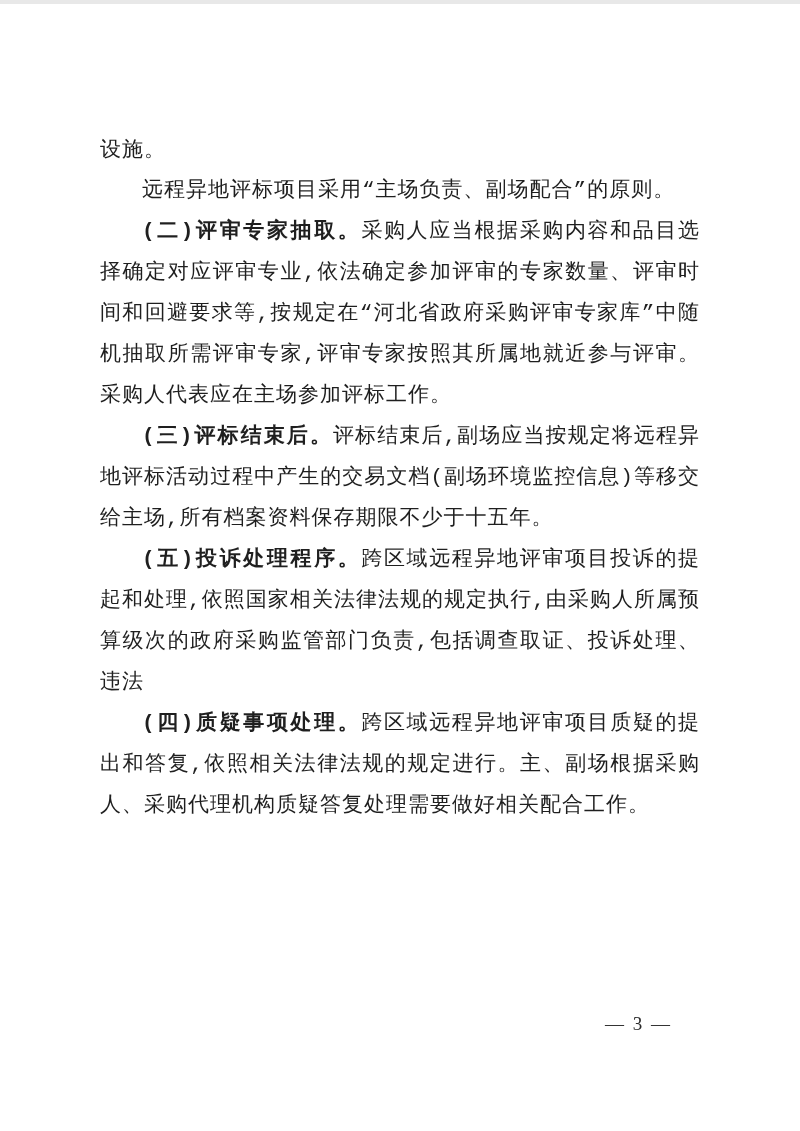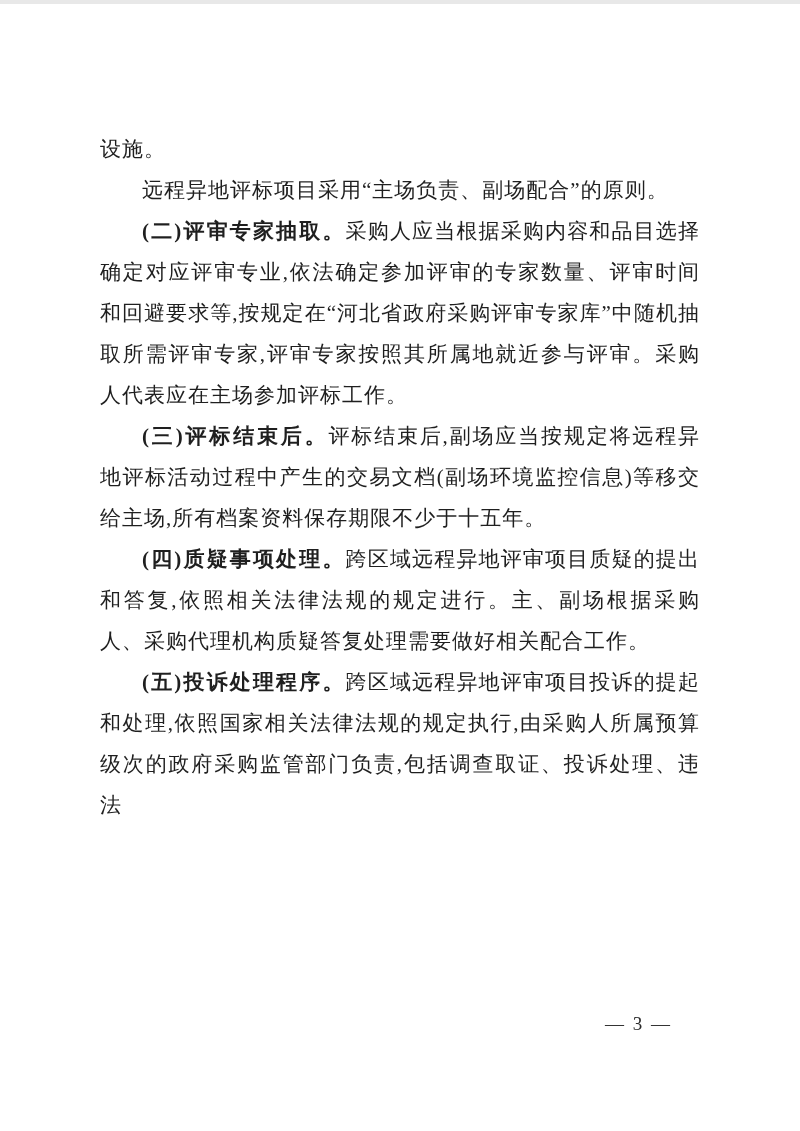--- a/index.html
+++ b/index.html
@@ -36,20 +36,21 @@
   }
   .para.heading {
     text-indent: 2em;
     font-family: "Liberation Sans", "DejaVu Sans", sans-serif;
     font-weight: 700;
     letter-spacing: 2px;
   }
   .para.body,
   .para.item {
     text-indent: 2em;
+    font-family: Liberation Mono, monospace;
   }
   .lead {
     font-weight: 700;
     letter-spacing: 2px;
   }
   .page-number {
     position: absolute;
     top: 1004px;
     right: 128px;
     font-size: 19px;
@@ -61,17 +62,17 @@
 </style>
 </head>
 <body>
 
 <div class="doc-page">
   <div class="content" id="paragraphs">
       <p class="para continuation">设施。</p>
       <p class="para body">远程异地评标项目采用“主场负责、副场配合”的原则。</p>
       <p class="para item"><strong class="lead">(二)评审专家抽取。</strong>采购人应当根据采购内容和品目选择确定对应评审专业,依法确定参加评审的专家数量、评审时间和回避要求等,按规定在“河北省政府采购评审专家库”中随机抽取所需评审专家,评审专家按照其所属地就近参与评审。采购人代表应在主场参加评标工作。</p>
       <p class="para item"><strong class="lead">(三)评标结束后。</strong>评标结束后,副场应当按规定将远程异地评标活动过程中产生的交易文档(副场环境监控信息)等移交给主场,所有档案资料保存期限不少于十五年。</p>
+      <p class="para item"><strong class="lead">(五)投诉处理程序。</strong>跨区域远程异地评审项目投诉的提起和处理,依照国家相关法律法规的规定执行,由采购人所属预算级次的政府采购监管部门负责,包括调查取证、投诉处理、违法</p>
       <p class="para item"><strong class="lead">(四)质疑事项处理。</strong>跨区域远程异地评审项目质疑的提出和答复,依照相关法律法规的规定进行。主、副场根据采购人、采购代理机构质疑答复处理需要做好相关配合工作。</p>
-      <p class="para item"><strong class="lead">(五)投诉处理程序。</strong>跨区域远程异地评审项目投诉的提起和处理,依照国家相关法律法规的规定执行,由采购人所属预算级次的政府采购监管部门负责,包括调查取证、投诉处理、违法</p>
     </div>
   <div class="page-number">— 3 —</div>
 </div>
 
 </body></html>

